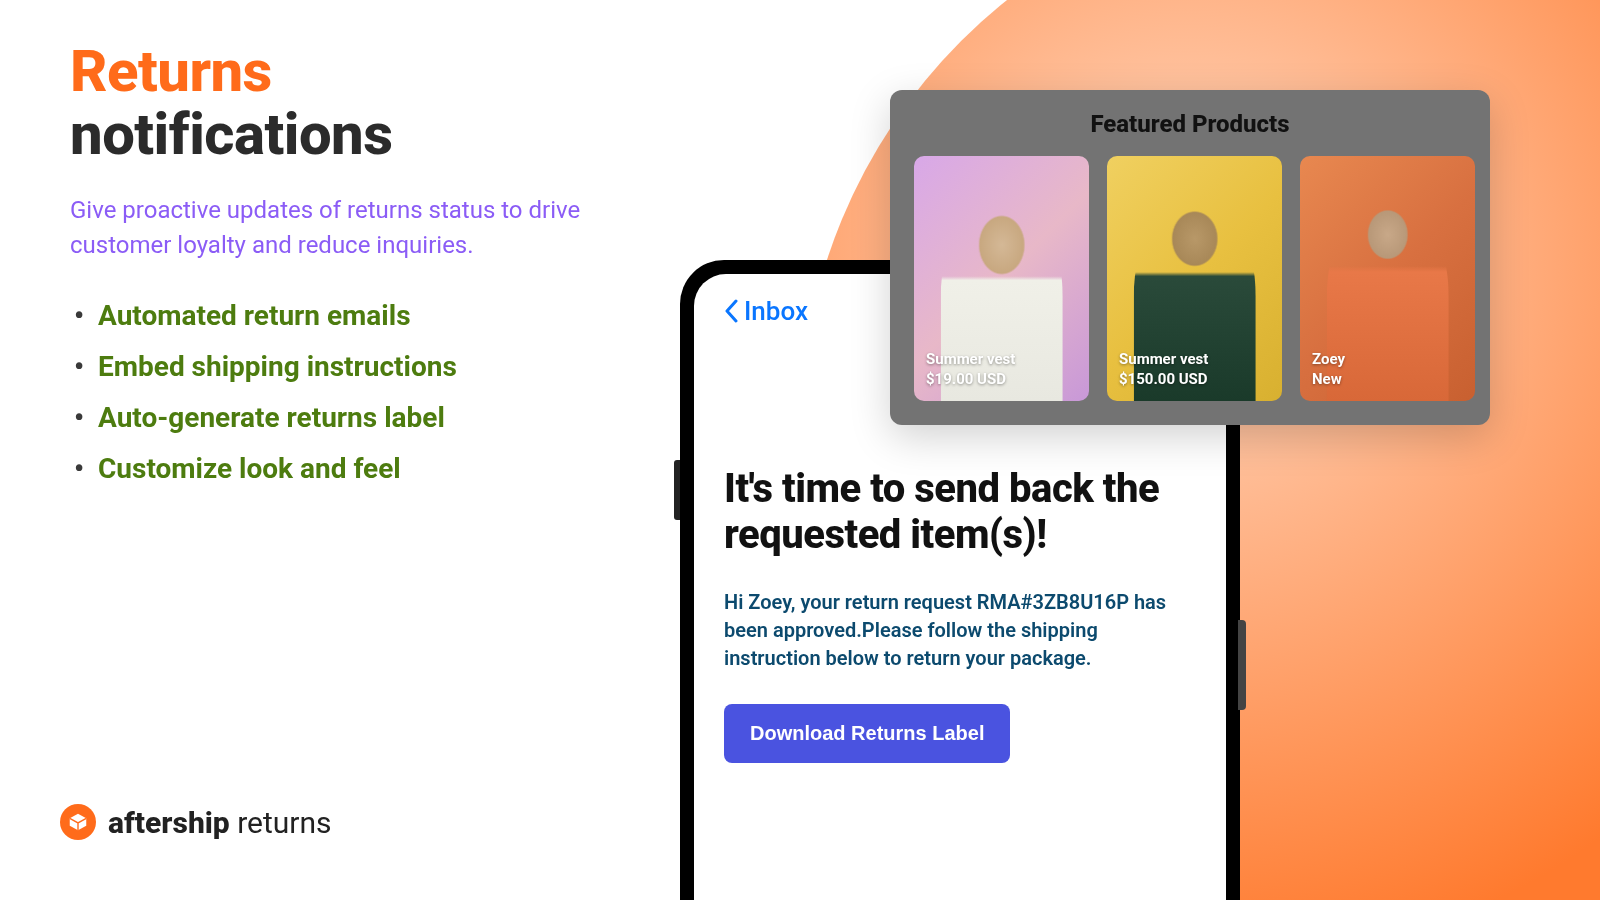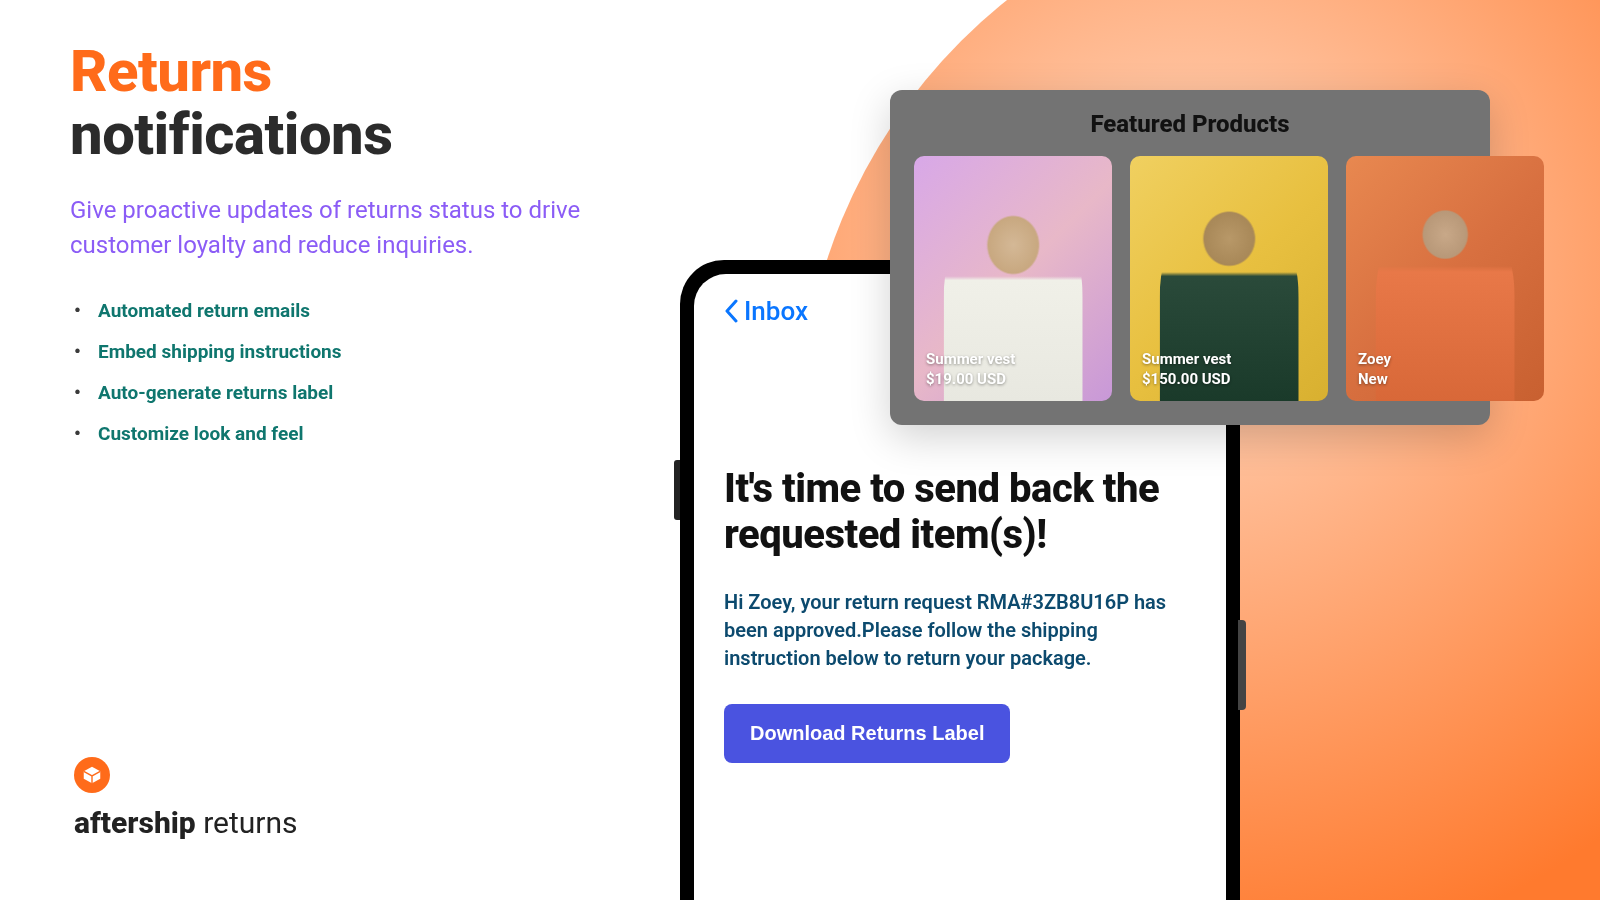--- a/index.html
+++ b/index.html
@@ -40,41 +40,40 @@
   margin-top: 28px;
   font-size: 24px;
   color: #8b5cf6;
   line-height: 1.45;
 }
 .features {
   margin-top: 36px;
   list-style: none;
 }
 .features li {
-  font-size: 19px;
+  font-size: 28px;
   font-weight: 700;
-  color: #0f766e;
+  color: #4d7c0f;
   margin-bottom: 18px;
   padding-left: 28px;
   position: relative;
 }
 .features li::before {
   content: "•";
   position: absolute;
   left: 4px;
   color: #3a3a3a;
 }
 .brand {
   position: absolute;
-  left: 74px;
+  left: 60px;
   bottom: 60px;
   display: flex;
-  align-items: flex-start;
+  align-items: flex-end;
   gap: 12px;
-  flex-direction: column;
 }
 .brand-icon {
   width: 36px;
   height: 36px;
   background: #ff6b1a;
   border-radius: 50%;
   display: flex;
   align-items: center;
   justify-content: center;
 }
@@ -177,21 +176,21 @@
   font-size: 24px;
   font-weight: 800;
   color: #111;
   margin-bottom: 18px;
 }
 .product-row {
   display: flex;
   gap: 18px;
 }
 .product {
-  width: 198px;
+  width: 175px;
   height: 245px;
   border-radius: 10px;
   position: relative;
   overflow: hidden;
   flex-shrink: 0;
 }
 .product .img {
   width: 100%;
   height: 100%;
 }

